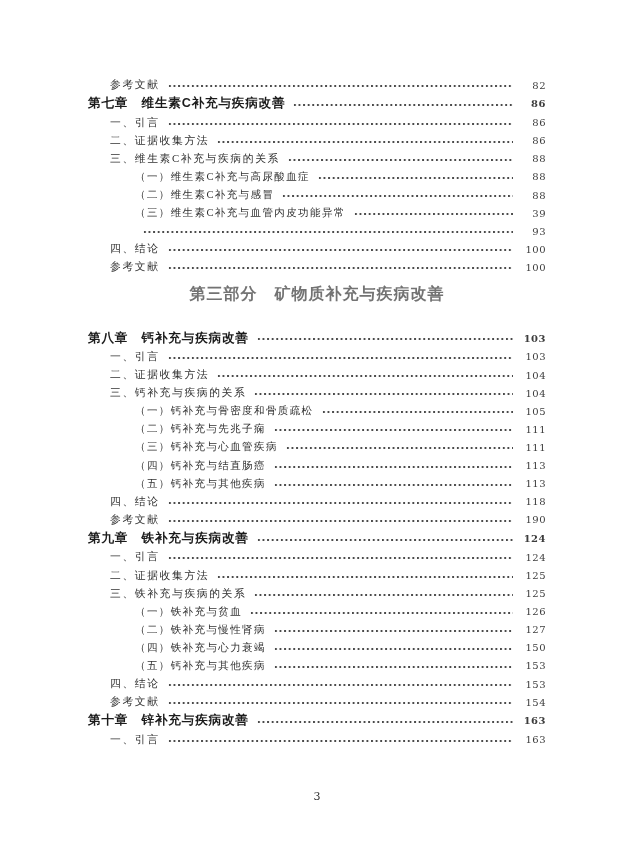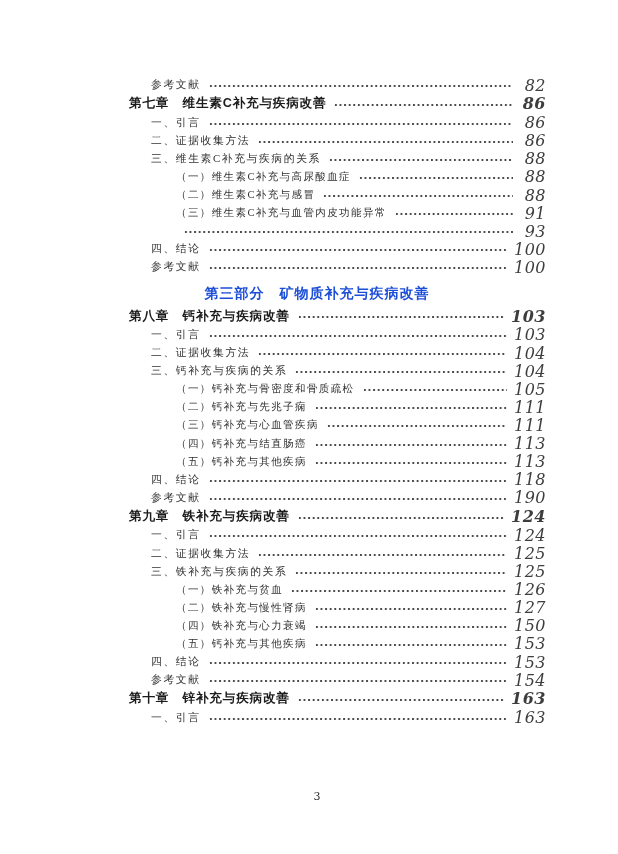--- a/index.html
+++ b/index.html
@@ -15,69 +15,67 @@
   .toc{
     position:absolute;
     top:76px;left:88px;right:72px;
   }
   .row{
     display:flex;
     align-items:center;
     height:18.1px;
     font-size:10.8px;
     color:#303030;
-    margin-left:41px;
   }
   .row .lbl{
     white-space:nowrap;
     letter-spacing:1.6px;
   }
   .lvl1{padding-left:22px;}
   .lvl2{padding-left:47px;}
   .lvl2 .lbl{letter-spacing:1.4px;font-size:10.5px;}
   .chapter{
     height:19.5px;
     font-family:"Liberation Sans","DejaVu Sans",sans-serif;
     font-weight:bold;
     font-size:12.6px;
     color:#1b1b1b;
   }
   .chapter .lbl{letter-spacing:0.8px;}
   .part-heading{
     height:20px;
-    margin:8px 0 2px 0;
+    margin:8px 0 24px 0;
     display:flex;
     align-items:center;
     justify-content:center;
     font-family:"Liberation Sans","DejaVu Sans",sans-serif;
     font-weight:bold;
-    font-size:14px;
+    font-size:16px;
     letter-spacing:1px;
-    color:#1d4ed8;
+    color:#737373;
     white-space:nowrap;
   }
   .leader{
     flex:1 1 auto;
     align-self:center;
     height:4px;
     margin:2px 7px 0 8px;
     background-image:radial-gradient(circle at 2px 2px,#4a4a4a 0.9px,rgba(0,0,0,0) 1.35px);
     background-size:4.6px 4px;
     background-repeat:repeat-x;
     background-position:left center;
   }
   .pg{
     font-family:"DejaVu Serif","Liberation Serif",serif;
-    font-size:16px;
+    font-size:10px;
     color:#3d3d3d;
     min-width:26px;
     text-align:right;
     letter-spacing:0.5px;
     white-space:nowrap;
-    font-style:italic;
   }
   .footer-page{
     position:absolute;
     top:790px;left:88px;right:72px;
     text-align:center;
     font-family:"DejaVu Serif","Liberation Serif",serif;
     font-size:11px;
     color:#2f2f2f;
   }
 </style>
@@ -117,21 +115,21 @@
         <span class="pg">88</span>
       </div>
       <div class="row lvl2">
         <span class="lbl">（二）维生素C补充与感冒</span>
         <span class="leader"></span>
         <span class="pg">88</span>
       </div>
       <div class="row lvl2">
         <span class="lbl">（三）维生素C补充与血管内皮功能异常</span>
         <span class="leader"></span>
-        <span class="pg">91</span>
+        <span class="pg">39</span>
       </div>
       <div class="row lvl2">
         <span class="leader"></span>
         <span class="pg">93</span>
       </div>
       <div class="row lvl1">
         <span class="lbl">四、结论</span>
         <span class="leader"></span>
         <span class="pg">100</span>
       </div>

